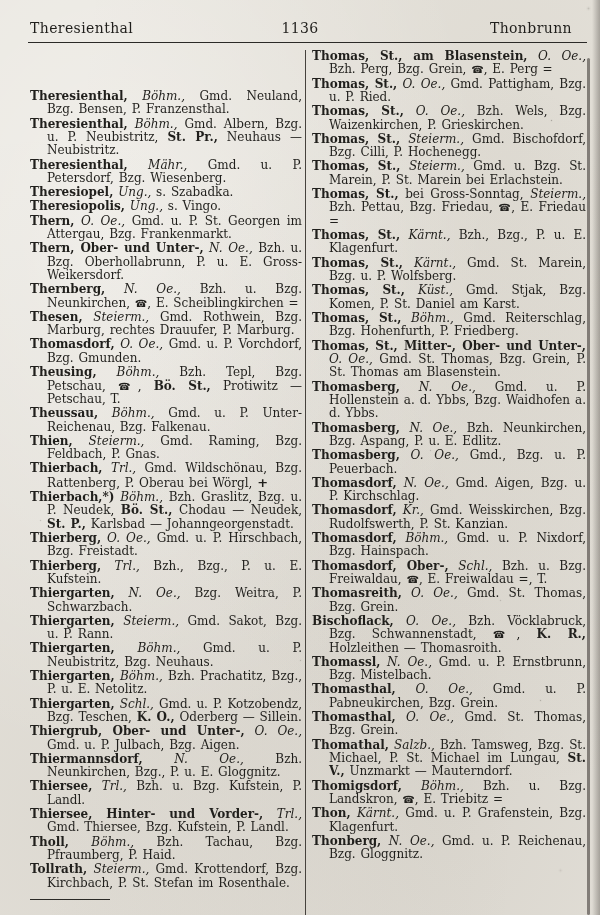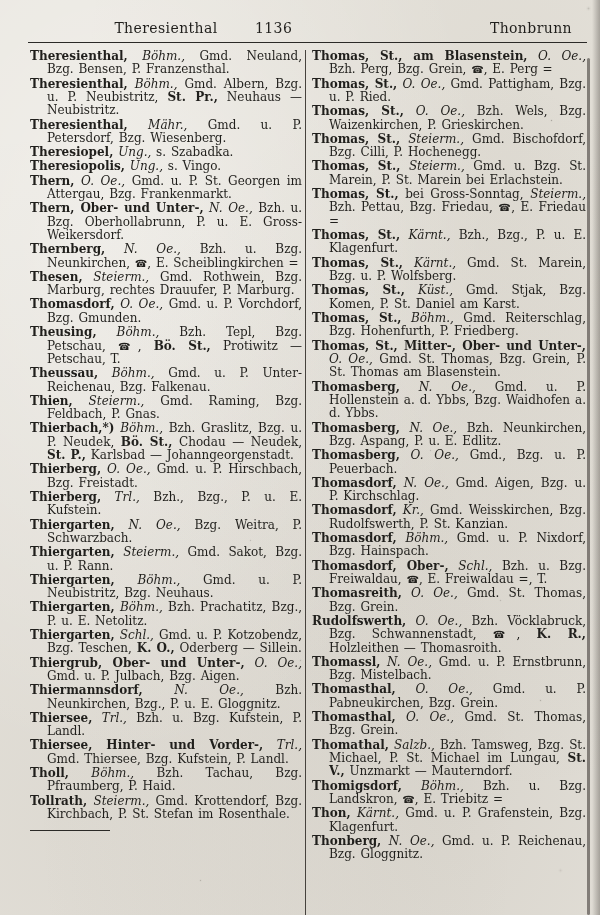--- a/index.html
+++ b/index.html
@@ -27,28 +27,28 @@
       200px 880px 1px rgba(60,55,50,.35), 560px 870px 2px rgba(70,60,50,.45),
       588px 8px 2px rgba(40,38,35,.7), 350px 90px 1px rgba(60,55,50,.3),
       250px 540px 1px rgba(60,55,50,.3), 500px 600px 1px rgba(60,55,50,.3);
   }
   .scan-edge{position:absolute;right:0;top:0;bottom:0;width:8px;
     background:linear-gradient(to right, transparent, rgba(55,50,45,.35));}
   .gutter-line{position:absolute;right:10px;top:58px;bottom:0;width:3px;
     background:rgba(52,48,44,.55);border-radius:2px;}
 
   .running-head{position:absolute;top:20px;font-size:14px;letter-spacing:.4px;}
-  .rh-left{left:30px;width:272px;text-align:center;}
-  .rh-page{left:255px;width:90px;}
+  .rh-left{left:30px;width:272px;text-align:left;}
+  .rh-page{left:255px;width:90px;text-align:center;}
   .rh-right{left:316px;width:256px;text-align:right;}
   .rule-top{position:absolute;top:42px;left:28px;right:13px;border-top:1.7px solid #2b2a27;}
 
   .columns{position:absolute;top:50px;left:30px;right:14px;bottom:0;display:flex;}
   .col{overflow:hidden;}
-  .col-left{width:272px;}
+  .col-left{width:272px;margin-top:40px;}
   .divider{width:1px;background:#46423d;margin:0 6px 0 3px;}
   .col-right{flex:1;}
 
   .entry{margin:0 0 0.8px 0;font-size:12px;line-height:13.4px;text-align:justify;
     padding-left:17px;text-indent:-17px;word-spacing:1px;}
   .sg-b{font-weight:bold;}
   .sg-i{font-style:italic;}
   .sg-t{font-family:"DejaVu Sans","Liberation Sans",sans-serif;font-size:10px;line-height:1;}
   .sg-x{font-weight:bold;font-size:13px;font-family:"DejaVu Sans","Liberation Sans",sans-serif;}
 
@@ -73,20 +73,21 @@
         <p class="entry"><span class="sg-b">Theresiopel,</span><span class="sg-i"> Ung.,</span><span class="sg-n"> s. Szabadka.</span></p>
         <p class="entry"><span class="sg-b">Theresiopolis,</span><span class="sg-i"> Ung.,</span><span class="sg-n"> s. Vingo.</span></p>
         <p class="entry"><span class="sg-b">Thern,</span><span class="sg-i"> O. Oe.,</span><span class="sg-n"> Gmd. u. P. St. Georgen im Attergau, Bzg. Frankenmarkt.</span></p>
         <p class="entry"><span class="sg-b">Thern, Ober- und Unter-,</span><span class="sg-i"> N. Oe.,</span><span class="sg-n"> Bzh. u. Bzg. Oberhollabrunn, P. u. E. Gross-Weikersdorf.</span></p>
         <p class="entry"><span class="sg-b">Thernberg,</span><span class="sg-i"> N. Oe.,</span><span class="sg-n"> Bzh. u. Bzg. Neunkirchen, </span><span class="sg-t">☎</span><span class="sg-n">, E. Scheiblingkirchen =</span></p>
         <p class="entry"><span class="sg-b">Thesen,</span><span class="sg-i"> Steierm.,</span><span class="sg-n"> Gmd. Rothwein, Bzg. Marburg, rechtes Drauufer, P. Marburg.</span></p>
         <p class="entry"><span class="sg-b">Thomasdorf,</span><span class="sg-i"> O. Oe.,</span><span class="sg-n"> Gmd. u. P. Vorchdorf, Bzg. Gmunden.</span></p>
         <p class="entry"><span class="sg-b">Theusing,</span><span class="sg-i"> Böhm.,</span><span class="sg-n"> Bzh. Tepl, Bzg. Petschau, </span><span class="sg-t">☎</span><span class="sg-n">, </span><span class="sg-b">Bö. St.,</span><span class="sg-n"> Protiwitz — Petschau, T.</span></p>
         <p class="entry"><span class="sg-b">Theussau,</span><span class="sg-i"> Böhm.,</span><span class="sg-n"> Gmd. u. P. Unter-Reichenau, Bzg. Falkenau.</span></p>
         <p class="entry"><span class="sg-b">Thien,</span><span class="sg-i"> Steierm.,</span><span class="sg-n"> Gmd. Raming, Bzg. Feldbach, P. Gnas.</span></p>
+        <p class="entry"><span class="sg-b">Thierbach,</span><span class="sg-i"> Trl.,</span><span class="sg-n"> Gmd. Wildschönau, Bzg. Rattenberg, P. Oberau bei Wörgl, </span><span class="sg-x">+</span></p>
         <p class="entry"><span class="sg-b">Thierbach,*)</span><span class="sg-i"> Böhm.,</span><span class="sg-n"> Bzh. Graslitz, Bzg. u. P. Neudek, </span><span class="sg-b">Bö. St.,</span><span class="sg-n"> Chodau — Neudek, </span><span class="sg-b">St. P.,</span><span class="sg-n"> Karlsbad — Johanngeorgenstadt.</span></p>
         <p class="entry"><span class="sg-b">Thierberg,</span><span class="sg-i"> O. Oe.,</span><span class="sg-n"> Gmd. u. P. Hirschbach, Bzg. Freistadt.</span></p>
         <p class="entry"><span class="sg-b">Thierberg,</span><span class="sg-i"> Trl.,</span><span class="sg-n"> Bzh., Bzg., P. u. E. Kufstein.</span></p>
         <p class="entry"><span class="sg-b">Thiergarten,</span><span class="sg-i"> N. Oe.,</span><span class="sg-n"> Bzg. Weitra, P. Schwarzbach.</span></p>
         <p class="entry"><span class="sg-b">Thiergarten,</span><span class="sg-i"> Steierm.,</span><span class="sg-n"> Gmd. Sakot, Bzg. u. P. Rann.</span></p>
         <p class="entry"><span class="sg-b">Thiergarten,</span><span class="sg-i"> Böhm.,</span><span class="sg-n"> Gmd. u. P. Neubistritz, Bzg. Neuhaus.</span></p>
         <p class="entry"><span class="sg-b">Thiergarten,</span><span class="sg-i"> Böhm.,</span><span class="sg-n"> Bzh. Prachatitz, Bzg., P. u. E. Netolitz.</span></p>
         <p class="entry"><span class="sg-b">Thiergarten,</span><span class="sg-i"> Schl.,</span><span class="sg-n"> Gmd. u. P. Kotzobendz, Bzg. Teschen, </span><span class="sg-b">K. O.,</span><span class="sg-n"> Oderberg — Sillein.</span></p>
         <p class="entry"><span class="sg-b">Thiergrub, Ober- und Unter-,</span><span class="sg-i"> O. Oe.,</span><span class="sg-n"> Gmd. u. P. Julbach, Bzg. Aigen.</span></p>
         <p class="entry"><span class="sg-b">Thiermannsdorf,</span><span class="sg-i"> N. Oe.,</span><span class="sg-n"> Bzh. Neunkirchen, Bzg., P. u. E. Gloggnitz.</span></p>
@@ -110,21 +111,21 @@
         <p class="entry"><span class="sg-b">Thomas, St.,</span><span class="sg-i"> Böhm.,</span><span class="sg-n"> Gmd. Reiterschlag, Bzg. Hohenfurth, P. Friedberg.</span></p>
         <p class="entry"><span class="sg-b">Thomas, St., Mitter-, Ober- und Unter-,</span><span class="sg-i"> O. Oe.,</span><span class="sg-n"> Gmd. St. Thomas, Bzg. Grein, P. St. Thomas am Blasenstein.</span></p>
         <p class="entry"><span class="sg-b">Thomasberg,</span><span class="sg-i"> N. Oe.,</span><span class="sg-n"> Gmd. u. P. Hollenstein a. d. Ybbs, Bzg. Waidhofen a. d. Ybbs.</span></p>
         <p class="entry"><span class="sg-b">Thomasberg,</span><span class="sg-i"> N. Oe.,</span><span class="sg-n"> Bzh. Neunkirchen, Bzg. Aspang, P. u. E. Edlitz.</span></p>
         <p class="entry"><span class="sg-b">Thomasberg,</span><span class="sg-i"> O. Oe.,</span><span class="sg-n"> Gmd., Bzg. u. P. Peuerbach.</span></p>
         <p class="entry"><span class="sg-b">Thomasdorf,</span><span class="sg-i"> N. Oe.,</span><span class="sg-n"> Gmd. Aigen, Bzg. u. P. Kirchschlag.</span></p>
         <p class="entry"><span class="sg-b">Thomasdorf,</span><span class="sg-i"> Kr.,</span><span class="sg-n"> Gmd. Weisskirchen, Bzg. Rudolfswerth, P. St. Kanzian.</span></p>
         <p class="entry"><span class="sg-b">Thomasdorf,</span><span class="sg-i"> Böhm.,</span><span class="sg-n"> Gmd. u. P. Nixdorf, Bzg. Hainspach.</span></p>
         <p class="entry"><span class="sg-b">Thomasdorf, Ober-,</span><span class="sg-i"> Schl.,</span><span class="sg-n"> Bzh. u. Bzg. Freiwaldau, </span><span class="sg-t">☎</span><span class="sg-n">, E. Freiwaldau =, T.</span></p>
         <p class="entry"><span class="sg-b">Thomasreith,</span><span class="sg-i"> O. Oe.,</span><span class="sg-n"> Gmd. St. Thomas, Bzg. Grein.</span></p>
-        <p class="entry"><span class="sg-b">Rudolfswerth,</span><span class="sg-i"> O. Oe.,</span><span class="sg-n"> Bzh. Vöcklabruck, Bzg. Schwannenstadt, </span><span class="sg-t">☎</span><span class="sg-n">, </span><span class="sg-b">K. R.,</span><span class="sg-n"> Holzleithen — Thomasroith.</span></p>
+        <p class="entry"><span class="sg-b">Bischoflack,</span><span class="sg-i"> O. Oe.,</span><span class="sg-n"> Bzh. Vöcklabruck, Bzg. Schwannenstadt, </span><span class="sg-t">☎</span><span class="sg-n">, </span><span class="sg-b">K. R.,</span><span class="sg-n"> Holzleithen — Thomasroith.</span></p>
         <p class="entry"><span class="sg-b">Thomassl,</span><span class="sg-i"> N. Oe.,</span><span class="sg-n"> Gmd. u. P. Ernstbrunn, Bzg. Mistelbach.</span></p>
         <p class="entry"><span class="sg-b">Thomasthal,</span><span class="sg-i"> O. Oe.,</span><span class="sg-n"> Gmd. u. P. Pabneukirchen, Bzg. Grein.</span></p>
         <p class="entry"><span class="sg-b">Thomasthal,</span><span class="sg-i"> O. Oe.,</span><span class="sg-n"> Gmd. St. Thomas, Bzg. Grein.</span></p>
         <p class="entry"><span class="sg-b">Thomathal,</span><span class="sg-i"> Salzb.,</span><span class="sg-n"> Bzh. Tamsweg, Bzg. St. Michael, P. St. Michael im Lungau, </span><span class="sg-b">St. V.,</span><span class="sg-n"> Unzmarkt — Mauterndorf.</span></p>
         <p class="entry"><span class="sg-b">Thomigsdorf,</span><span class="sg-i"> Böhm.,</span><span class="sg-n"> Bzh. u. Bzg. Landskron, </span><span class="sg-t">☎</span><span class="sg-n">, E. Triebitz =</span></p>
         <p class="entry"><span class="sg-b">Thon,</span><span class="sg-i"> Kärnt.,</span><span class="sg-n"> Gmd. u. P. Grafenstein, Bzg. Klagenfurt.</span></p>
         <p class="entry"><span class="sg-b">Thonberg,</span><span class="sg-i"> N. Oe.,</span><span class="sg-n"> Gmd. u. P. Reichenau, Bzg. Gloggnitz.</span></p>
       </div>
   </div>
 

